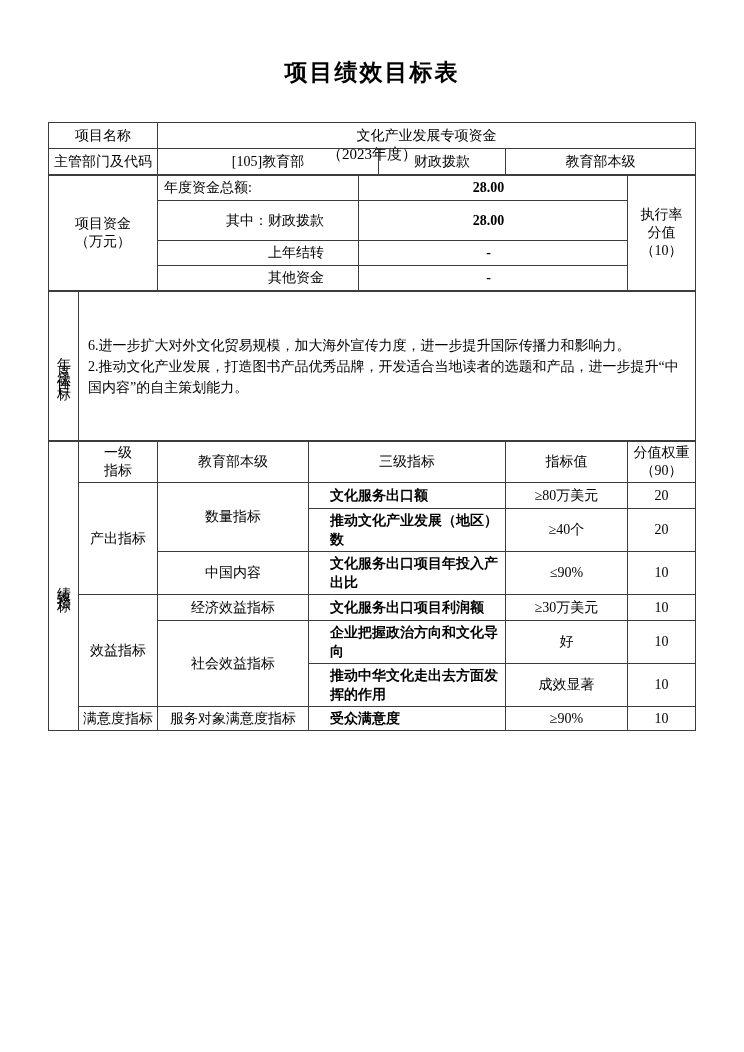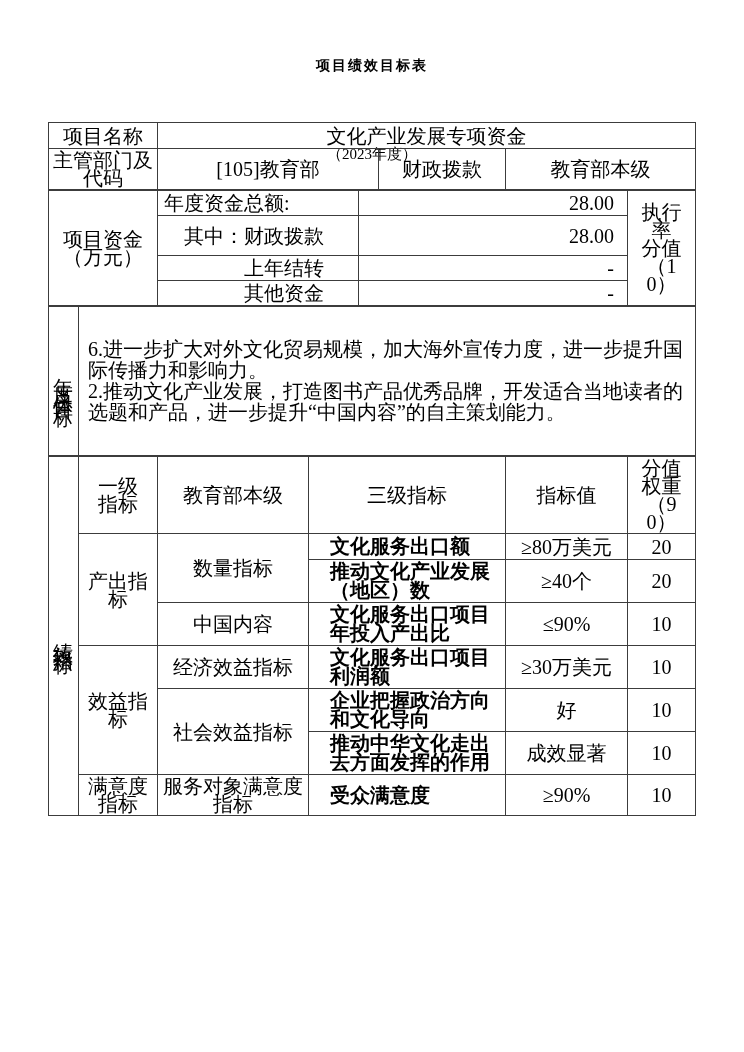--- a/index.html
+++ b/index.html
@@ -6,42 +6,42 @@
   .page {
     position: relative;
     width: 744px; height: 1052px;
     margin: 0 auto;
     background: #ffffff;
     font-family: "Liberation Serif", "DejaVu Serif", serif;
     color: #000;
   }
   .title {
     position: absolute; top: 57px; left: 0; width: 100%;
-    text-align: center; font-size: 14px; font-weight: bold; letter-spacing: 2px;
+    text-align: center; font-size: 23px; font-weight: bold; letter-spacing: 2px;
   }
   .subtitle {
     position: absolute; top: 98px; left: 0; width: 100%;
     text-align: center; font-size: 15px; margin-top: 47px;
   }
   .tables { position: absolute; left: 48px; top: 122px; width: 649px; }
   table {
     border-collapse: collapse; table-layout: fixed; width: 647px;
   }
   td {
     border: 1px solid #3c3c3c;
-    font-size: 20px; line-height: 18px;
+    font-size: 14px; line-height: 18px;
     padding: 2px 4px;
     text-align: center; vertical-align: middle;
     overflow: hidden;
     word-break: break-all;
   }
   .pre { white-space: pre-line; }
   .fund-label { text-align: right; padding-right: 34px; }
   .fund-label-first { text-align: left; padding-left: 6px; }
-  .fund-value { text-align: right; padding-right: 13px; }
+  .fund-value { padding-right: 13px; font-weight: bold; }
   .goal-text {
     text-align: left; padding: 4px 9px; line-height: 21px;
     white-space: pre-line; vertical-align: middle;
   }
   .l3 { text-align: left; padding: 2px 4px 2px 21px; line-height: 19px; font-weight: bold; }
   .vcell { vertical-align: middle; }
   .vtext {
     display: inline-block;
     writing-mode: vertical-rl;
     text-orientation: upright;

